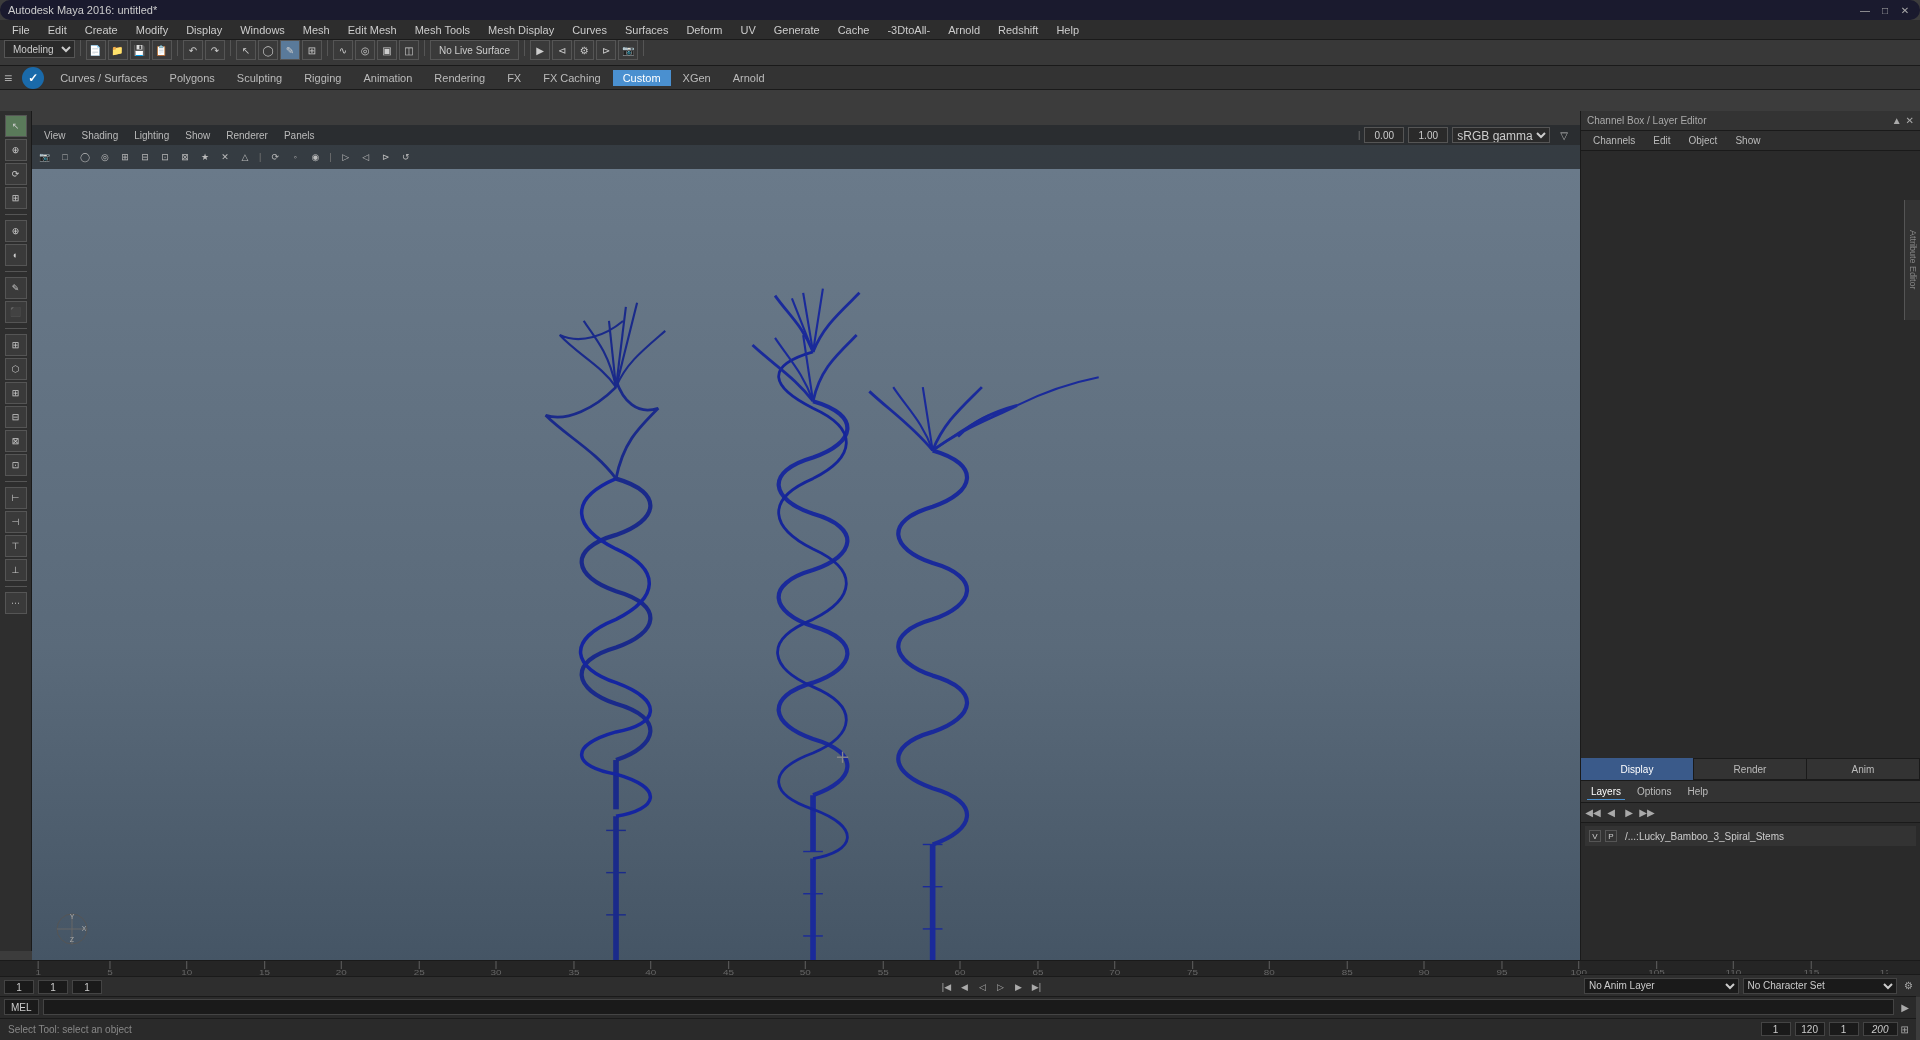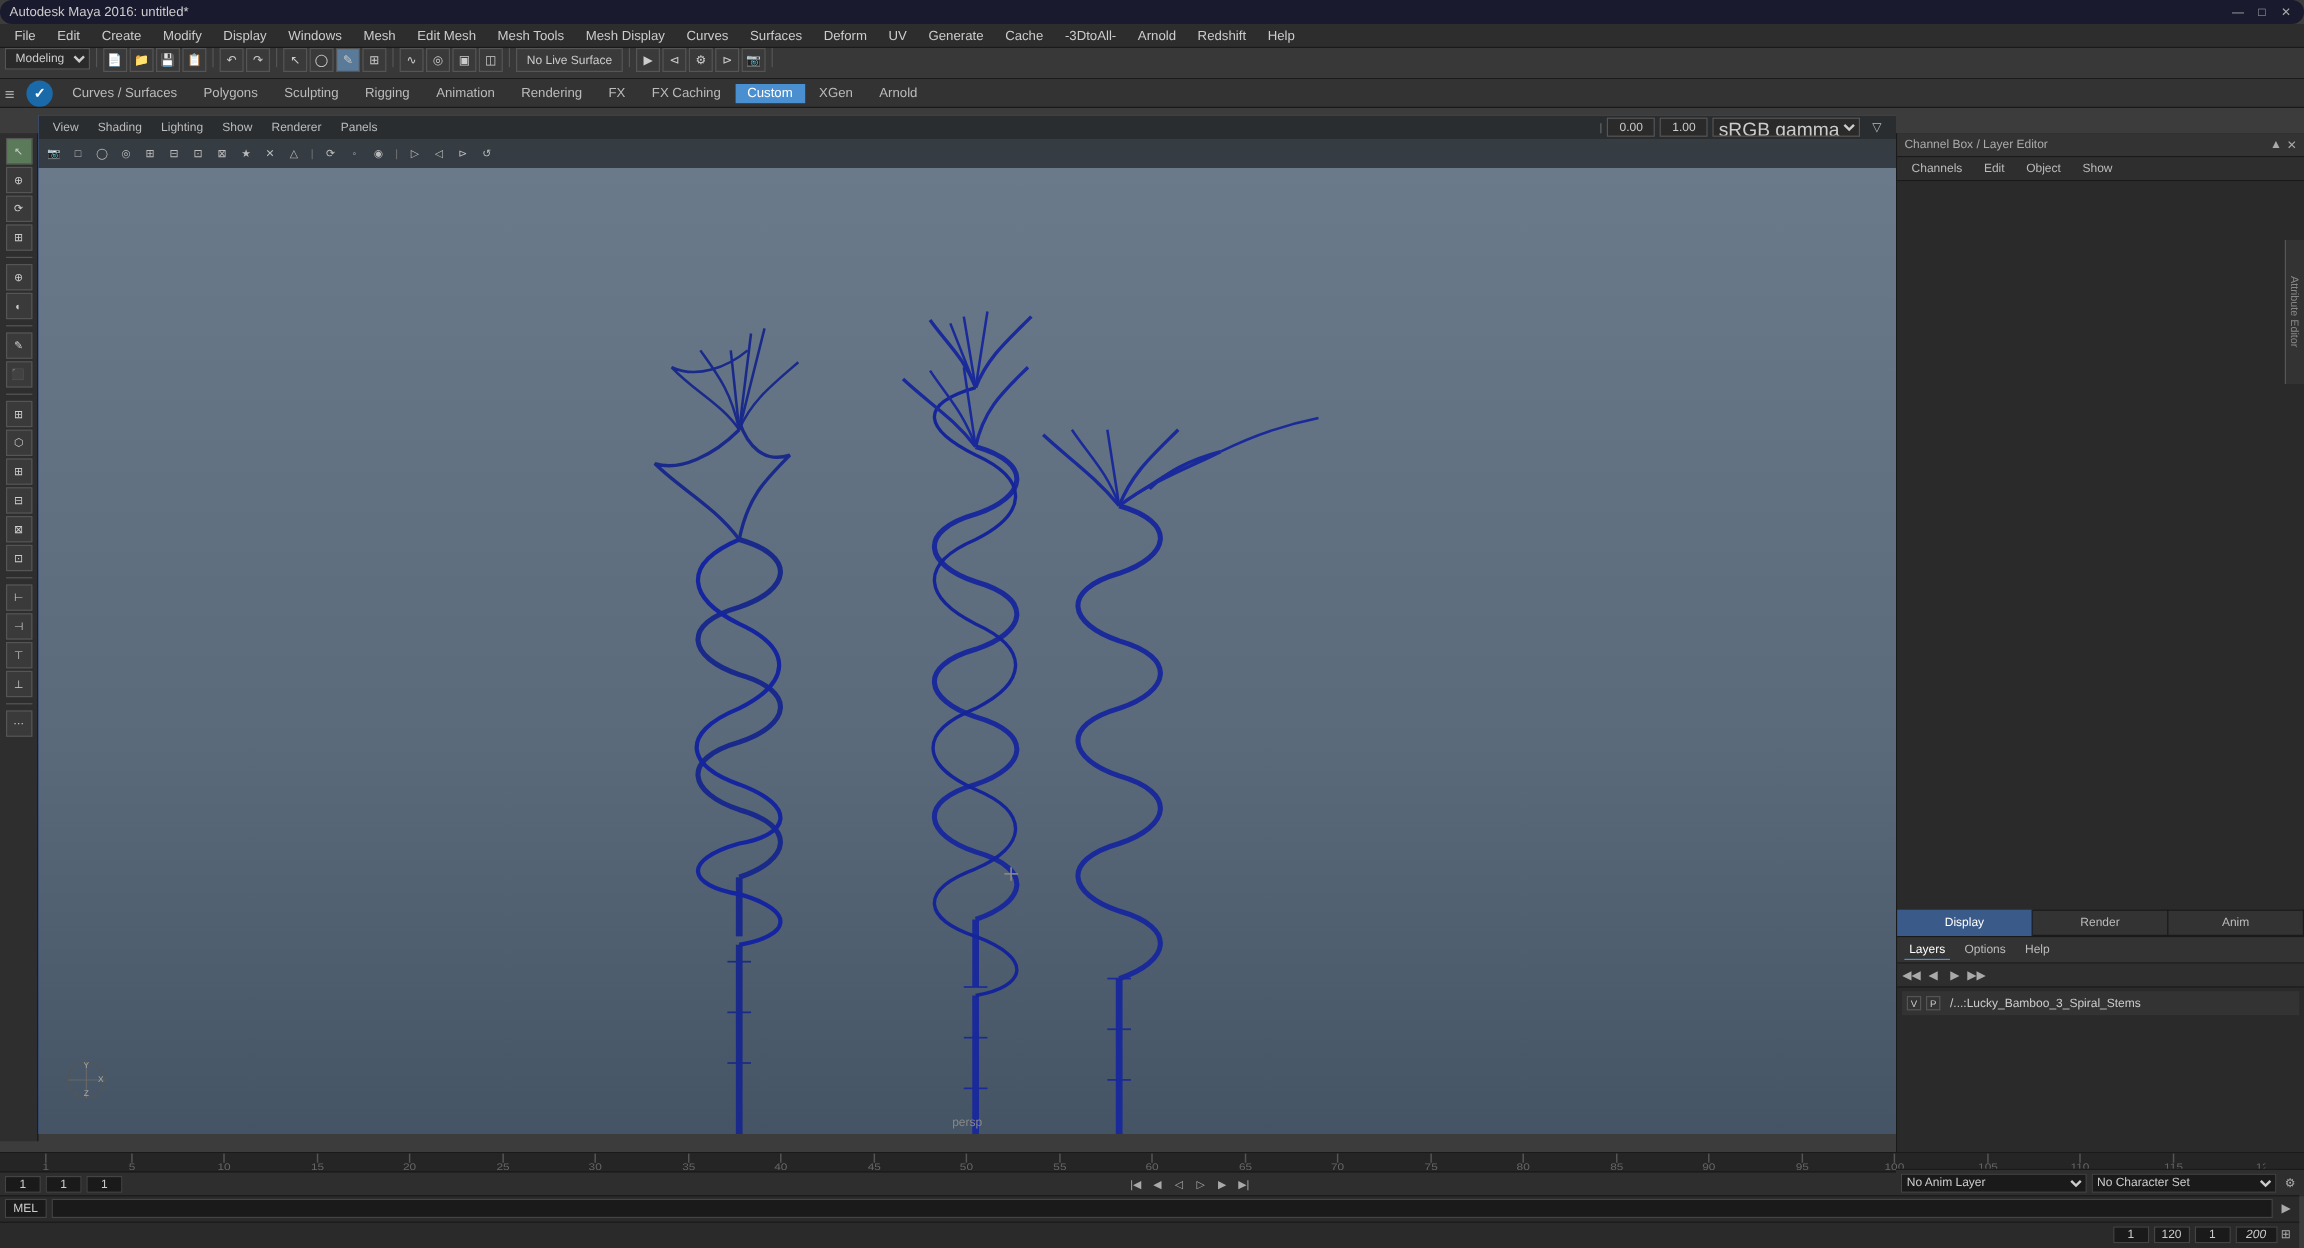--- a/index.html
+++ b/index.html
@@ -32,31 +32,31 @@
     .maya-logo { width: 22px; height: 22px; background: #1a6aaa; border-radius: 50%; display: flex; align-items: center; justify-content: center; color: white; font-size: 12px; font-weight: bold; margin: 0 4px; }
 
     
     #left-toolbar { position: absolute; left: 0; top: 111px; width: 32px; height: calc(100% - 200px); background: #2e2e2e; display: flex; flex-direction: column; align-items: center; padding: 4px 2px; gap: 2px; border-right: 1px solid #1a1a1a; }
     .left-tool-btn { width: 22px; height: 22px; background: #3a3a3a; border: 1px solid #555; display: flex; align-items: center; justify-content: center; cursor: pointer; font-size: 9px; color: #ccc; }
     .left-tool-btn.active { background: #5a7a5a; }
     .left-tool-section { width: 22px; height: 1px; background: #555; margin: 3px 0; }
     .left-tool-double { width: 22px; height: 22px; background: #3a3a3a; border: 1px solid #555; display: flex; align-items: center; justify-content: center; cursor: pointer; font-size: 9px; color: #ccc; position: relative; }
 
     
-    #viewport-wrapper { position: absolute; left: 32px; top: 96px; width: calc(100% - 32px - 340px); height: calc(100% - 111px - 80px); background: #1d4ed8; }
+    #viewport-wrapper { position: absolute; left: 32px; top: 125px; width: calc(100% - 32px - 340px); height: calc(100% - 111px - 80px); background: #a16207; }
     #viewport { width: 100%; height: 100%; position: relative; overflow: hidden; background: linear-gradient(180deg, #5a6a7a 0%, #4a5a6a 50%, #3a4a5a 100%); }
 
     
     #vp-header { position: absolute; top: 0; left: 0; right: 0; height: 20px; background: rgba(30,30,30,0.8); display: flex; align-items: center; gap: 4px; padding: 0 6px; }
     .vp-menu-item { font-size: 10px; color: #bbb; cursor: pointer; padding: 2px 6px; }
 
     
     .vp-right-controls { margin-left: auto; display: flex; align-items: center; gap: 4px; }
     .vp-input { background: #2a2a2a; border: 1px solid #555; color: #ccc; font-size: 10px; width: 40px; height: 16px; text-align: center; }
-    .vp-gamma-select { background: #2a2a2a; border: 1px solid #555; color: #ccc; font-size: 16px; height: 16px; }
+    .vp-gamma-select { background: #2a2a2a; border: 1px solid #555; color: #ccc; font-size: 12px; height: 16px; }
 
     
     #vp-toolbar { position: absolute; top: 20px; left: 0; right: 0; height: 24px; background: rgba(30,30,30,0.6); display: flex; align-items: center; gap: 2px; padding: 0 4px; }
     .vp-tool-btn { width: 18px; height: 18px; display: flex; align-items: center; justify-content: center; font-size: 9px; color: #bbb; cursor: pointer; }
 
     
     #bamboo-svg { position: absolute; top: 44px; left: 0; right: 0; bottom: 20px; }
 
     
     #vp-status { position: absolute; bottom: 0; left: 0; right: 0; height: 20px; display: flex; align-items: center; justify-content: center; }
@@ -525,20 +525,21 @@
   <span class="icon-btn">⚙</span>
 </div>
 
 <div id="bottom-bar">
   <div id="bottom-bar-top">
     <span class="mel-label">MEL</span>
     <input class="cmd-input" type="text" placeholder="" style="">
     <span class="icon-btn">▶</span>
   </div>
   <div id="bottom-bar-bot">
+    <span class="status-line">Select Tool: select an object</span>
     <div style="display:flex; align-items:center; gap:4px; margin-left:auto;">
       <input class="timeline-input" type="text" value="1" style="width: 30px;">
       <input class="timeline-input" type="text" value="120" style="width: 30px;">
       <input class="timeline-input" type="text" value="1" style="width: 30px;">
       <input class="timeline-input" type="text" value="200" style="width: 35px; font-style: italic;">
     </div>
     <span class="icon-btn">⊞</span>
   </div>
 </div>
 

